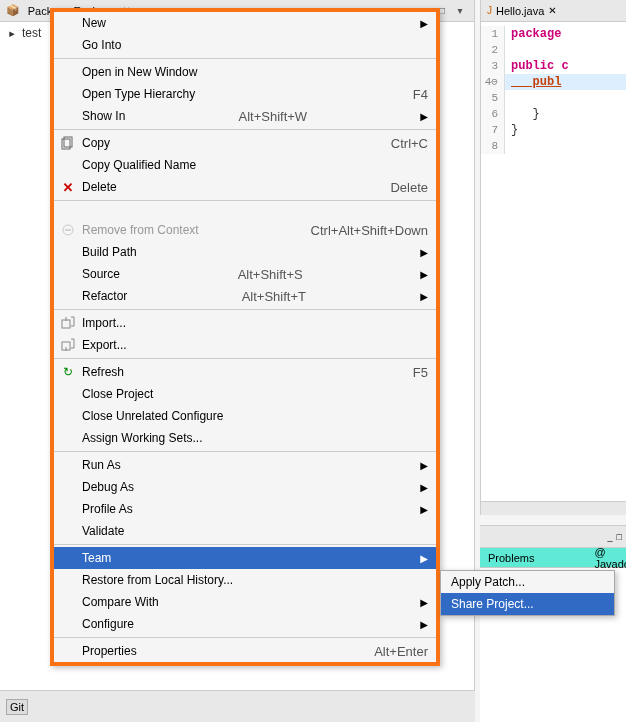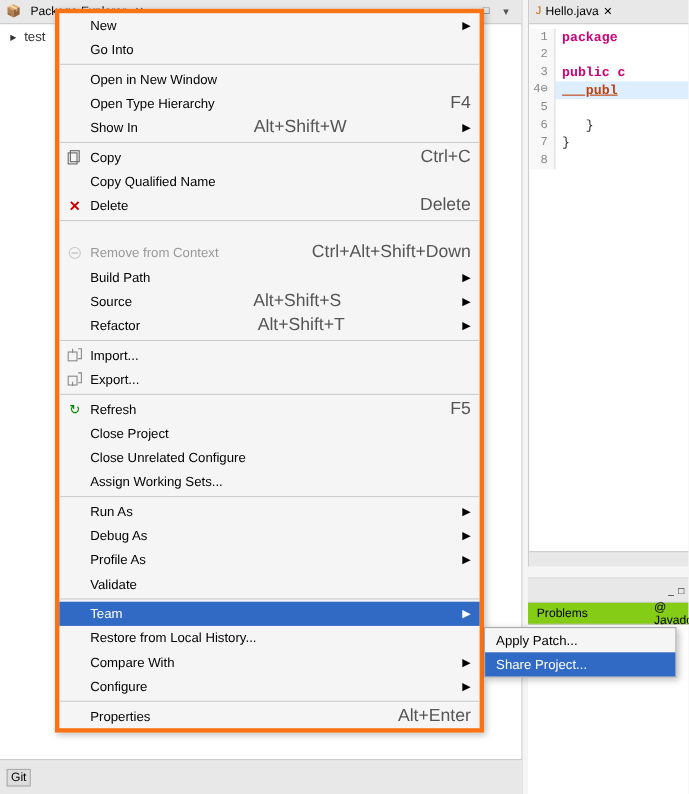--- a/index.html
+++ b/index.html
@@ -212,21 +212,21 @@
       height: 16px;
       display: flex;
       align-items: center;
       justify-content: center;
       font-size: 11px;
     }
 
     .menu-item-shortcut {
       margin-left: auto;
       color: #555;
-      font-size: 16px;
+      font-size: 13px;
     }
 
     .menu-item-arrow {
       margin-left: auto;
       font-size: 10px;
     }
 
     .menu-separator {
       height: 1px;
       background: #ccc;
@@ -345,21 +345,21 @@
     <div style="position:absolute; bottom:0; left:0; right:0; height:14px; background:#e8e8e8; border-top:1px solid #ccc;"></div>
   </div>
 
   <div class="bottom-panel">
     <div class="bottom-panel-header">
 
       <span style="font-size:9px; cursor:pointer; margin-left:auto;">_</span>
       <span style="font-size:9px; cursor:pointer;">□</span>
     </div>
 
-    <div style="display:flex; background:#84cc16; border-bottom:1px solid #ccc; height:20px; align-items:center; padding:0 4px; font-size:11px; gap:8px;">
+    <div style="display:flex; background:#5eead4; border-bottom:1px solid #ccc; height:20px; align-items:center; padding:0 4px; font-size:11px; gap:8px;">
       <span style="cursor:pointer; padding: 2px 4px;">Problems</span>
       <span style="padding: 2px 4px; margin-left: 44px;">@ Javado</span>
     </div>
     <div class="bottom-panel-content">
       <div class="terminated-line">
         <span>&lt;terminated&gt; Hello (1) [</span>
       </div>
       <div class="hello-text">
         <span>Hello GitHu</span>
       </div>

